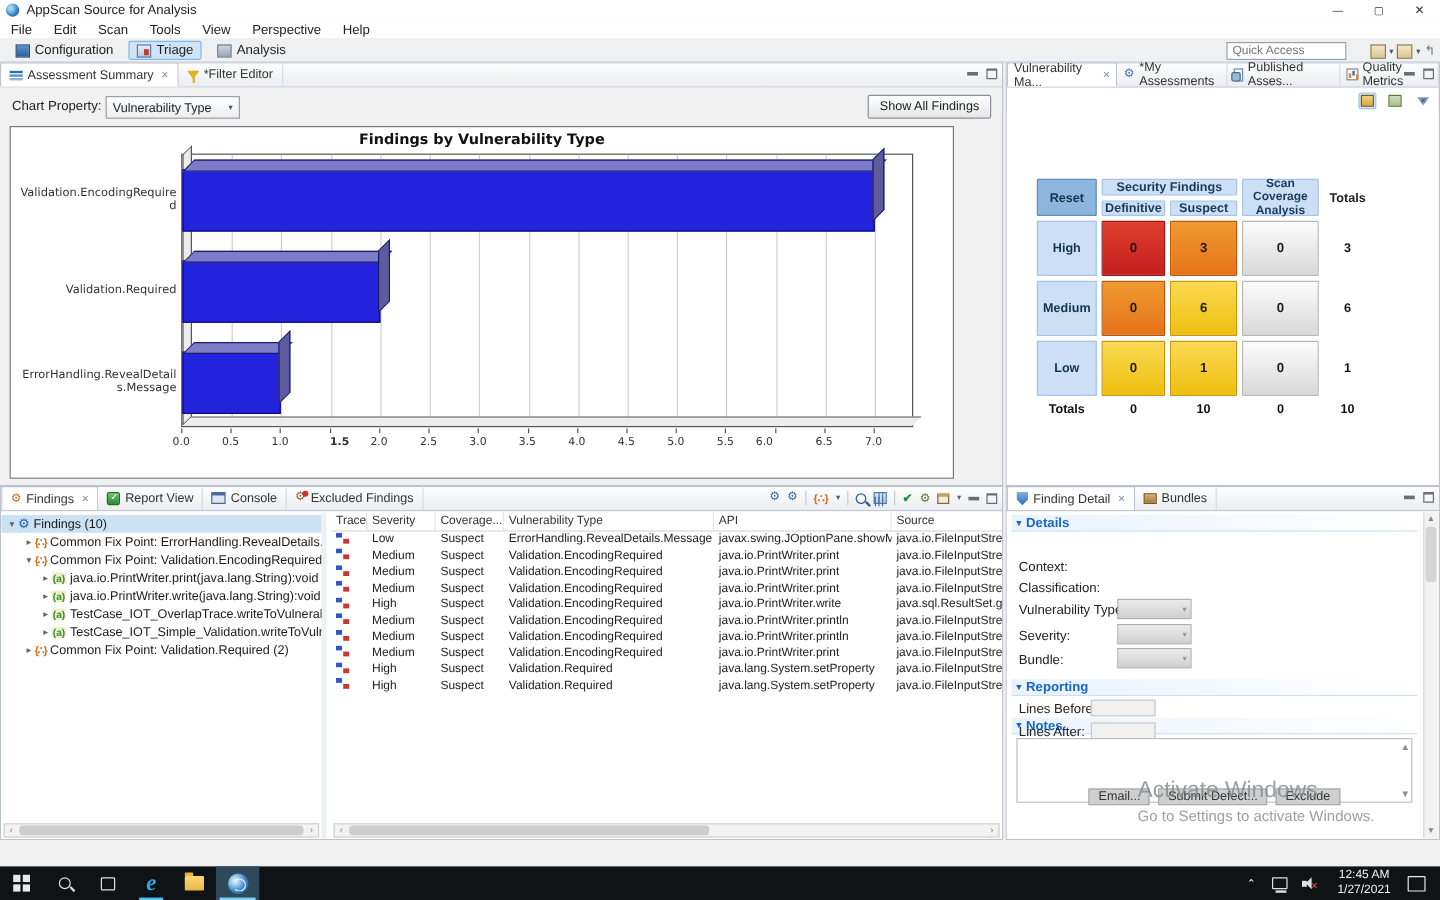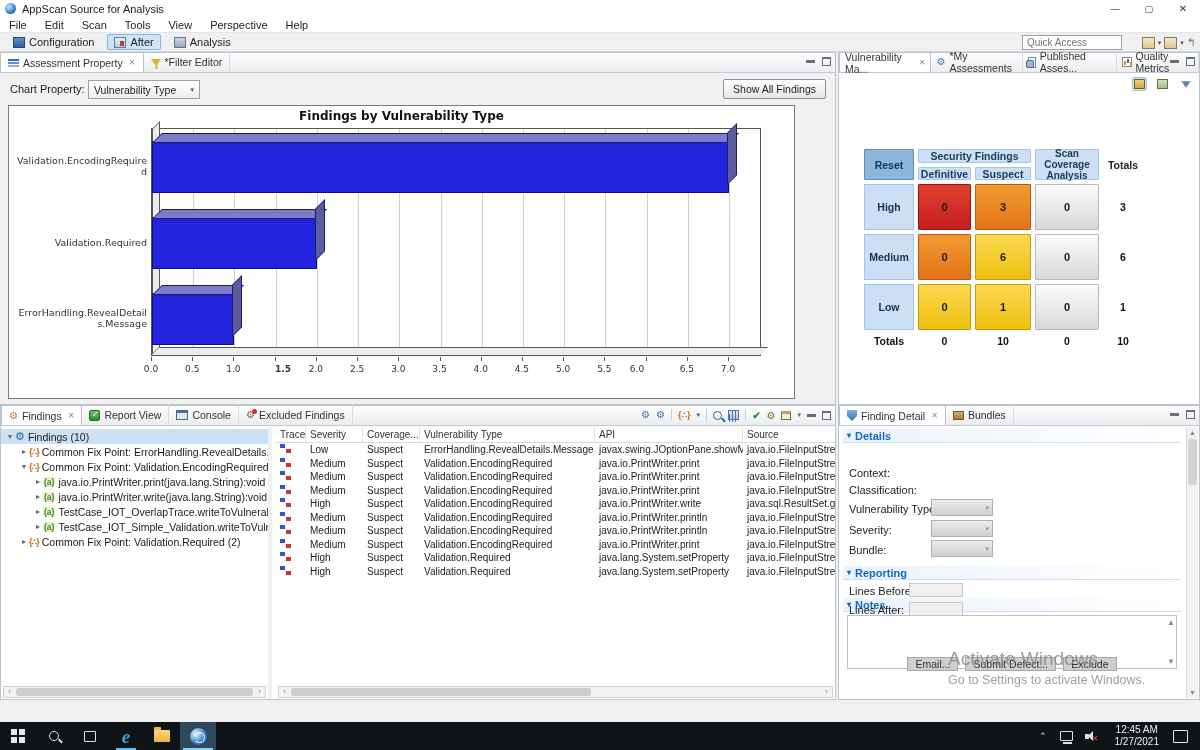--- a/index.html
+++ b/index.html
@@ -239,41 +239,41 @@
     <span class="menu-item">Help</span>
   </div>
 
   <div id="perspbar">
     <span class="persp-btn">
       <span class="pico config"></span>
       <span>Configuration</span>
     </span>
     <span class="persp-btn active">
       <span class="pico triage"></span>
-      <span>After</span>
+      <span>Triage</span>
     </span>
     <span class="persp-btn">
       <span class="pico analysis"></span>
       <span>Analysis</span>
     </span>
     <input id="quick-access" placeholder="Quick Access" style="">
     <span id="qa-icons">
       <span class="qa-ico"></span>
       <span class="qa-drop">▾</span>
       <span class="qa-ico"></span>
       <span class="qa-drop">▾</span>
       <span class="qa-back">↰</span>
     </span>
   </div>
 
   <div class="panel" id="summary-panel">
     <div class="tabbar">
       <div class="tab active">
         <span class="ticon summary"></span>
-        <span>Assessment Property</span>
+        <span>Assessment Summary</span>
         <span class="tab-close">✕</span>
       </div>
       <div class="tab">
         <span class="ticon funnel"></span>
         <span>*Filter Editor</span>
       </div>
       <div class="panel-controls">
         <span class="ctl-min"></span>
         <span class="ctl-max"></span>
       </div>

